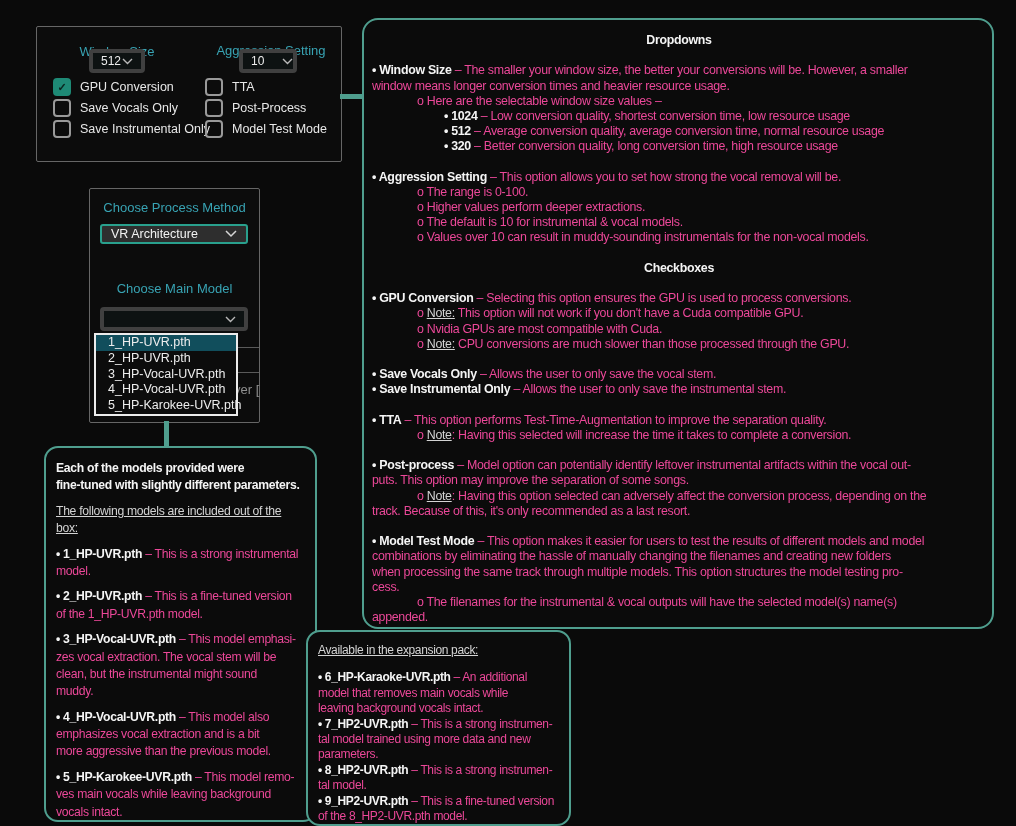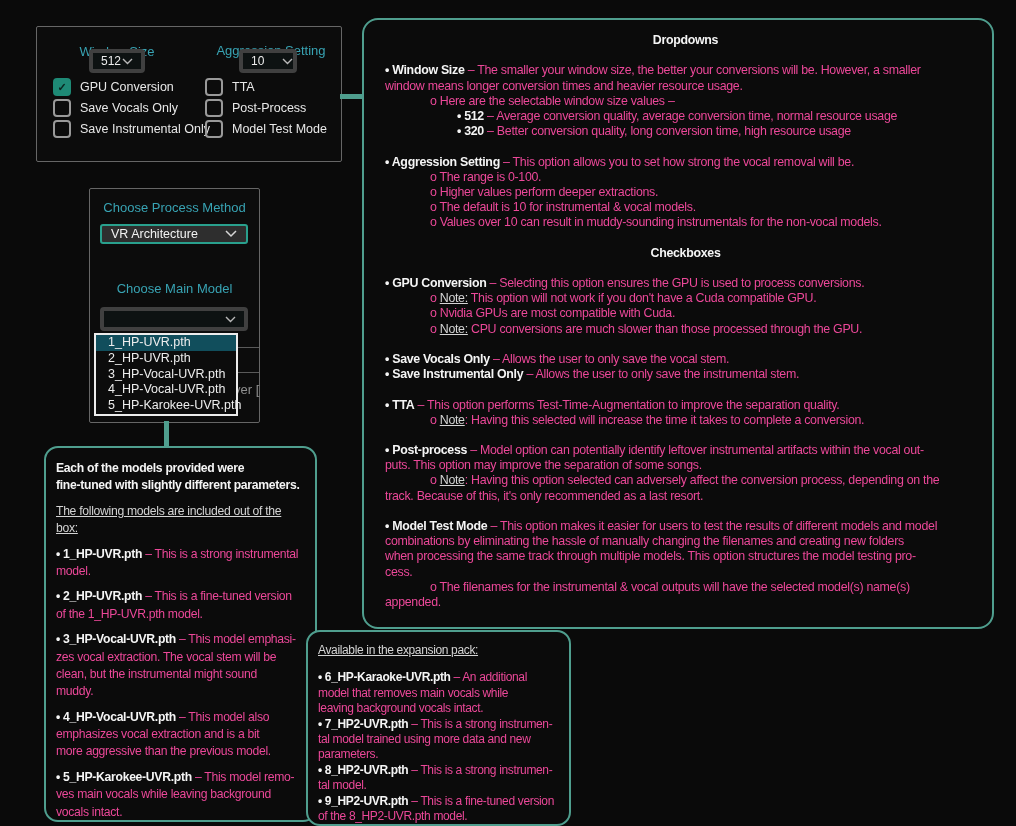--- a/index.html
+++ b/index.html
@@ -37,21 +37,21 @@
   .mitem{height:15.8px;line-height:15.8px;padding-left:12px;font-size:12.5px;color:#ededed;white-space:nowrap;}
   .mitem.sel{background:#114e5c;}
 
   
   .tl{white-space:nowrap;}
   .tl span.n{color:#ec4899;}
   .tl span.b{color:#f5f5f5;font-weight:bold;}
   .tl span.u{color:#d4d4d4;text-decoration:underline;}
   .hdg{text-align:center;font-weight:bold;color:#f5f5f5;}
 
-  .p-right-content{padding:13px 6px 0 21px;font-size:12.4px;letter-spacing:-0.3px;}
+  .p-right-content{padding:13px 6px 0 8px;font-size:12.4px;letter-spacing:-0.3px;}
   .p-right-content .tl,.p-right-content .hdg{height:15.2px;line-height:15.2px;}
   .p-right-content .blank{height:15.2px;}
   .p-right-content .i1{padding-left:45px;}
   .p-right-content .i2{padding-left:72px;}
 
   .p-models-content{padding:12px 8px 0 10px;font-size:12.2px;letter-spacing:-0.3px;}
   .p-models-content .tl{height:17.4px;line-height:17.4px;}
   .p-models-content .blank{height:8px;}
 
   .p-exp-content{padding:11px 8px 0 10px;font-size:12px;letter-spacing:-0.35px;}
@@ -149,20 +149,21 @@
 
   <div class="abs connector" style="left:164px;top:421px;width:5px;height:25px;"></div>
 
   <div class="abs teal-panel" style="left:362px;top:18px;width:628px;height:607px;">
     <div class="p-right-content">
         <div class="hdg">Dropdowns</div>
         <div class="blank"></div>
         <div class="tl i0"><span class="b">• Window Size</span><span class="n"> – The smaller your window size, the better your conversions will be. However, a smaller</span></div>
         <div class="tl i0"><span class="n">window means longer conversion times and heavier resource usage.</span></div>
         <div class="tl i1"><span class="n">o Here are the selectable window size values –</span></div>
+        <div class="tl i2"><span class="b">• 1024</span><span class="n"> – Low conversion quality, shortest conversion time, low resource usage</span></div>
         <div class="tl i2"><span class="b">• 512</span><span class="n"> – Average conversion quality, average conversion time, normal resource usage</span></div>
         <div class="tl i2"><span class="b">• 320</span><span class="n"> – Better conversion quality, long conversion time, high resource usage</span></div>
         <div class="blank"></div>
         <div class="tl i0"><span class="b">• Aggression Setting</span><span class="n"> – This option allows you to set how strong the vocal removal will be.</span></div>
         <div class="tl i1"><span class="n">o The range is 0-100.</span></div>
         <div class="tl i1"><span class="n">o Higher values perform deeper extractions.</span></div>
         <div class="tl i1"><span class="n">o The default is 10 for instrumental &amp; vocal models.</span></div>
         <div class="tl i1"><span class="n">o Values over 10 can result in muddy-sounding instrumentals for the non-vocal models.</span></div>
         <div class="blank"></div>
         <div class="hdg">Checkboxes</div>

